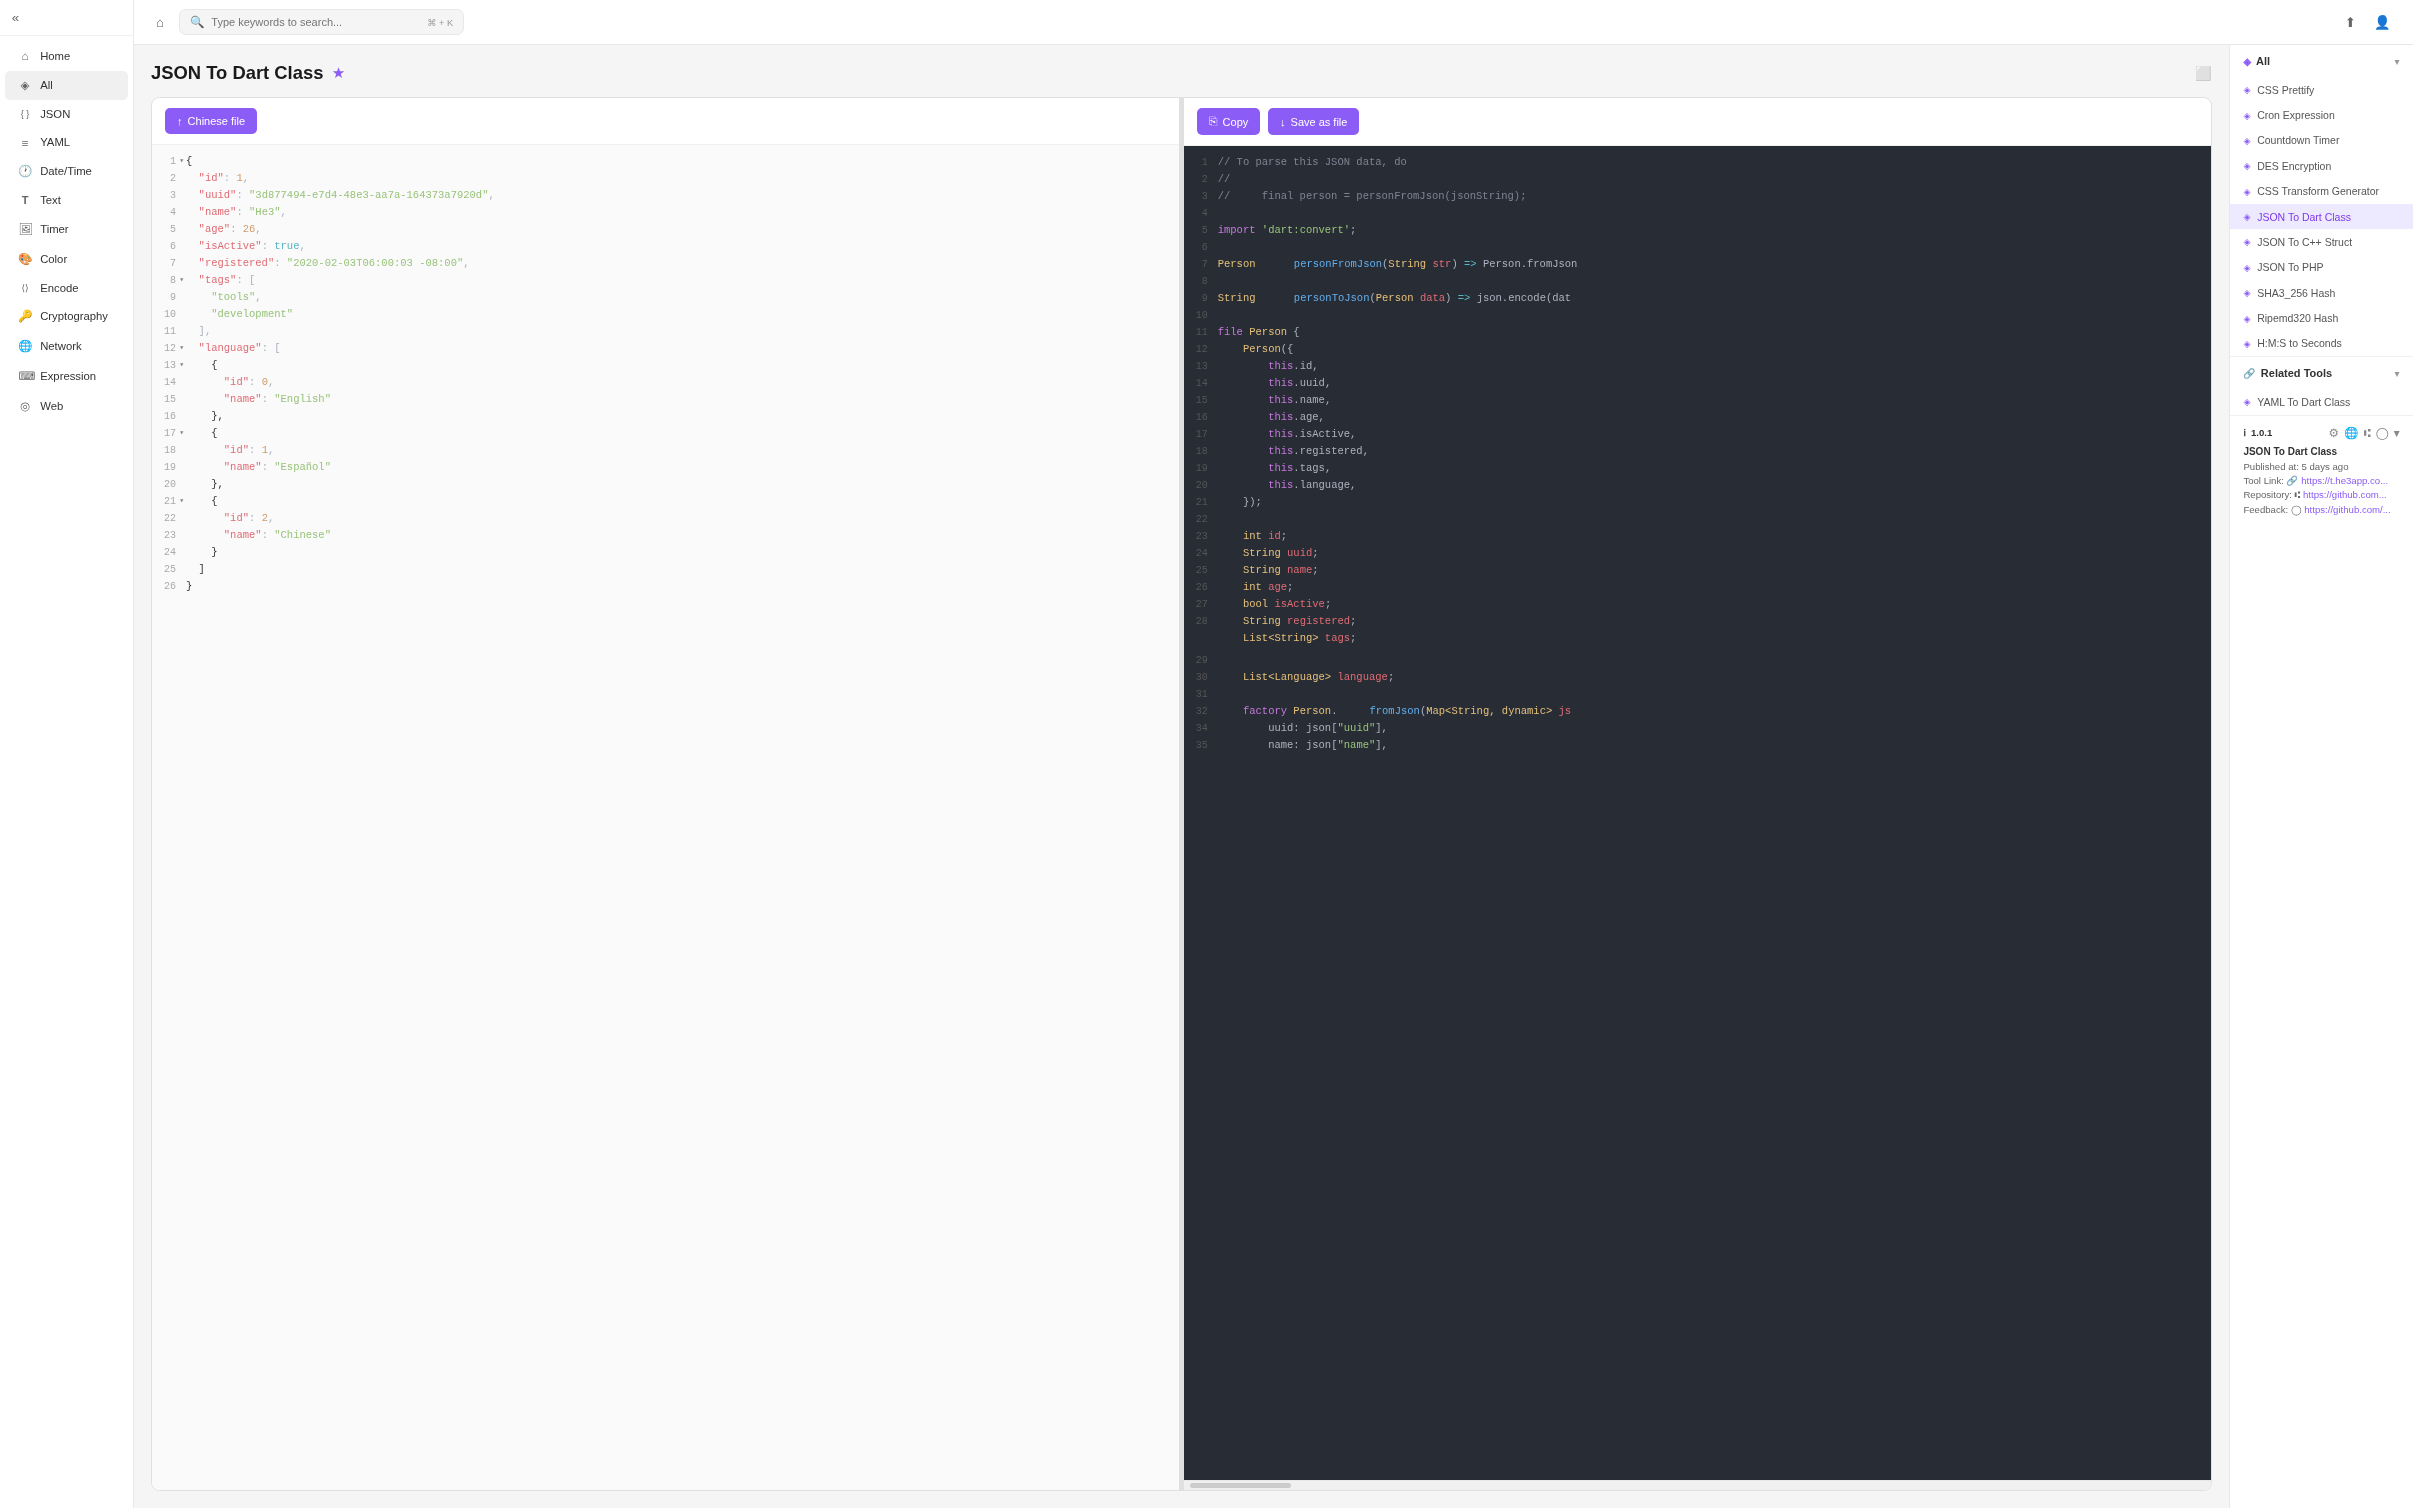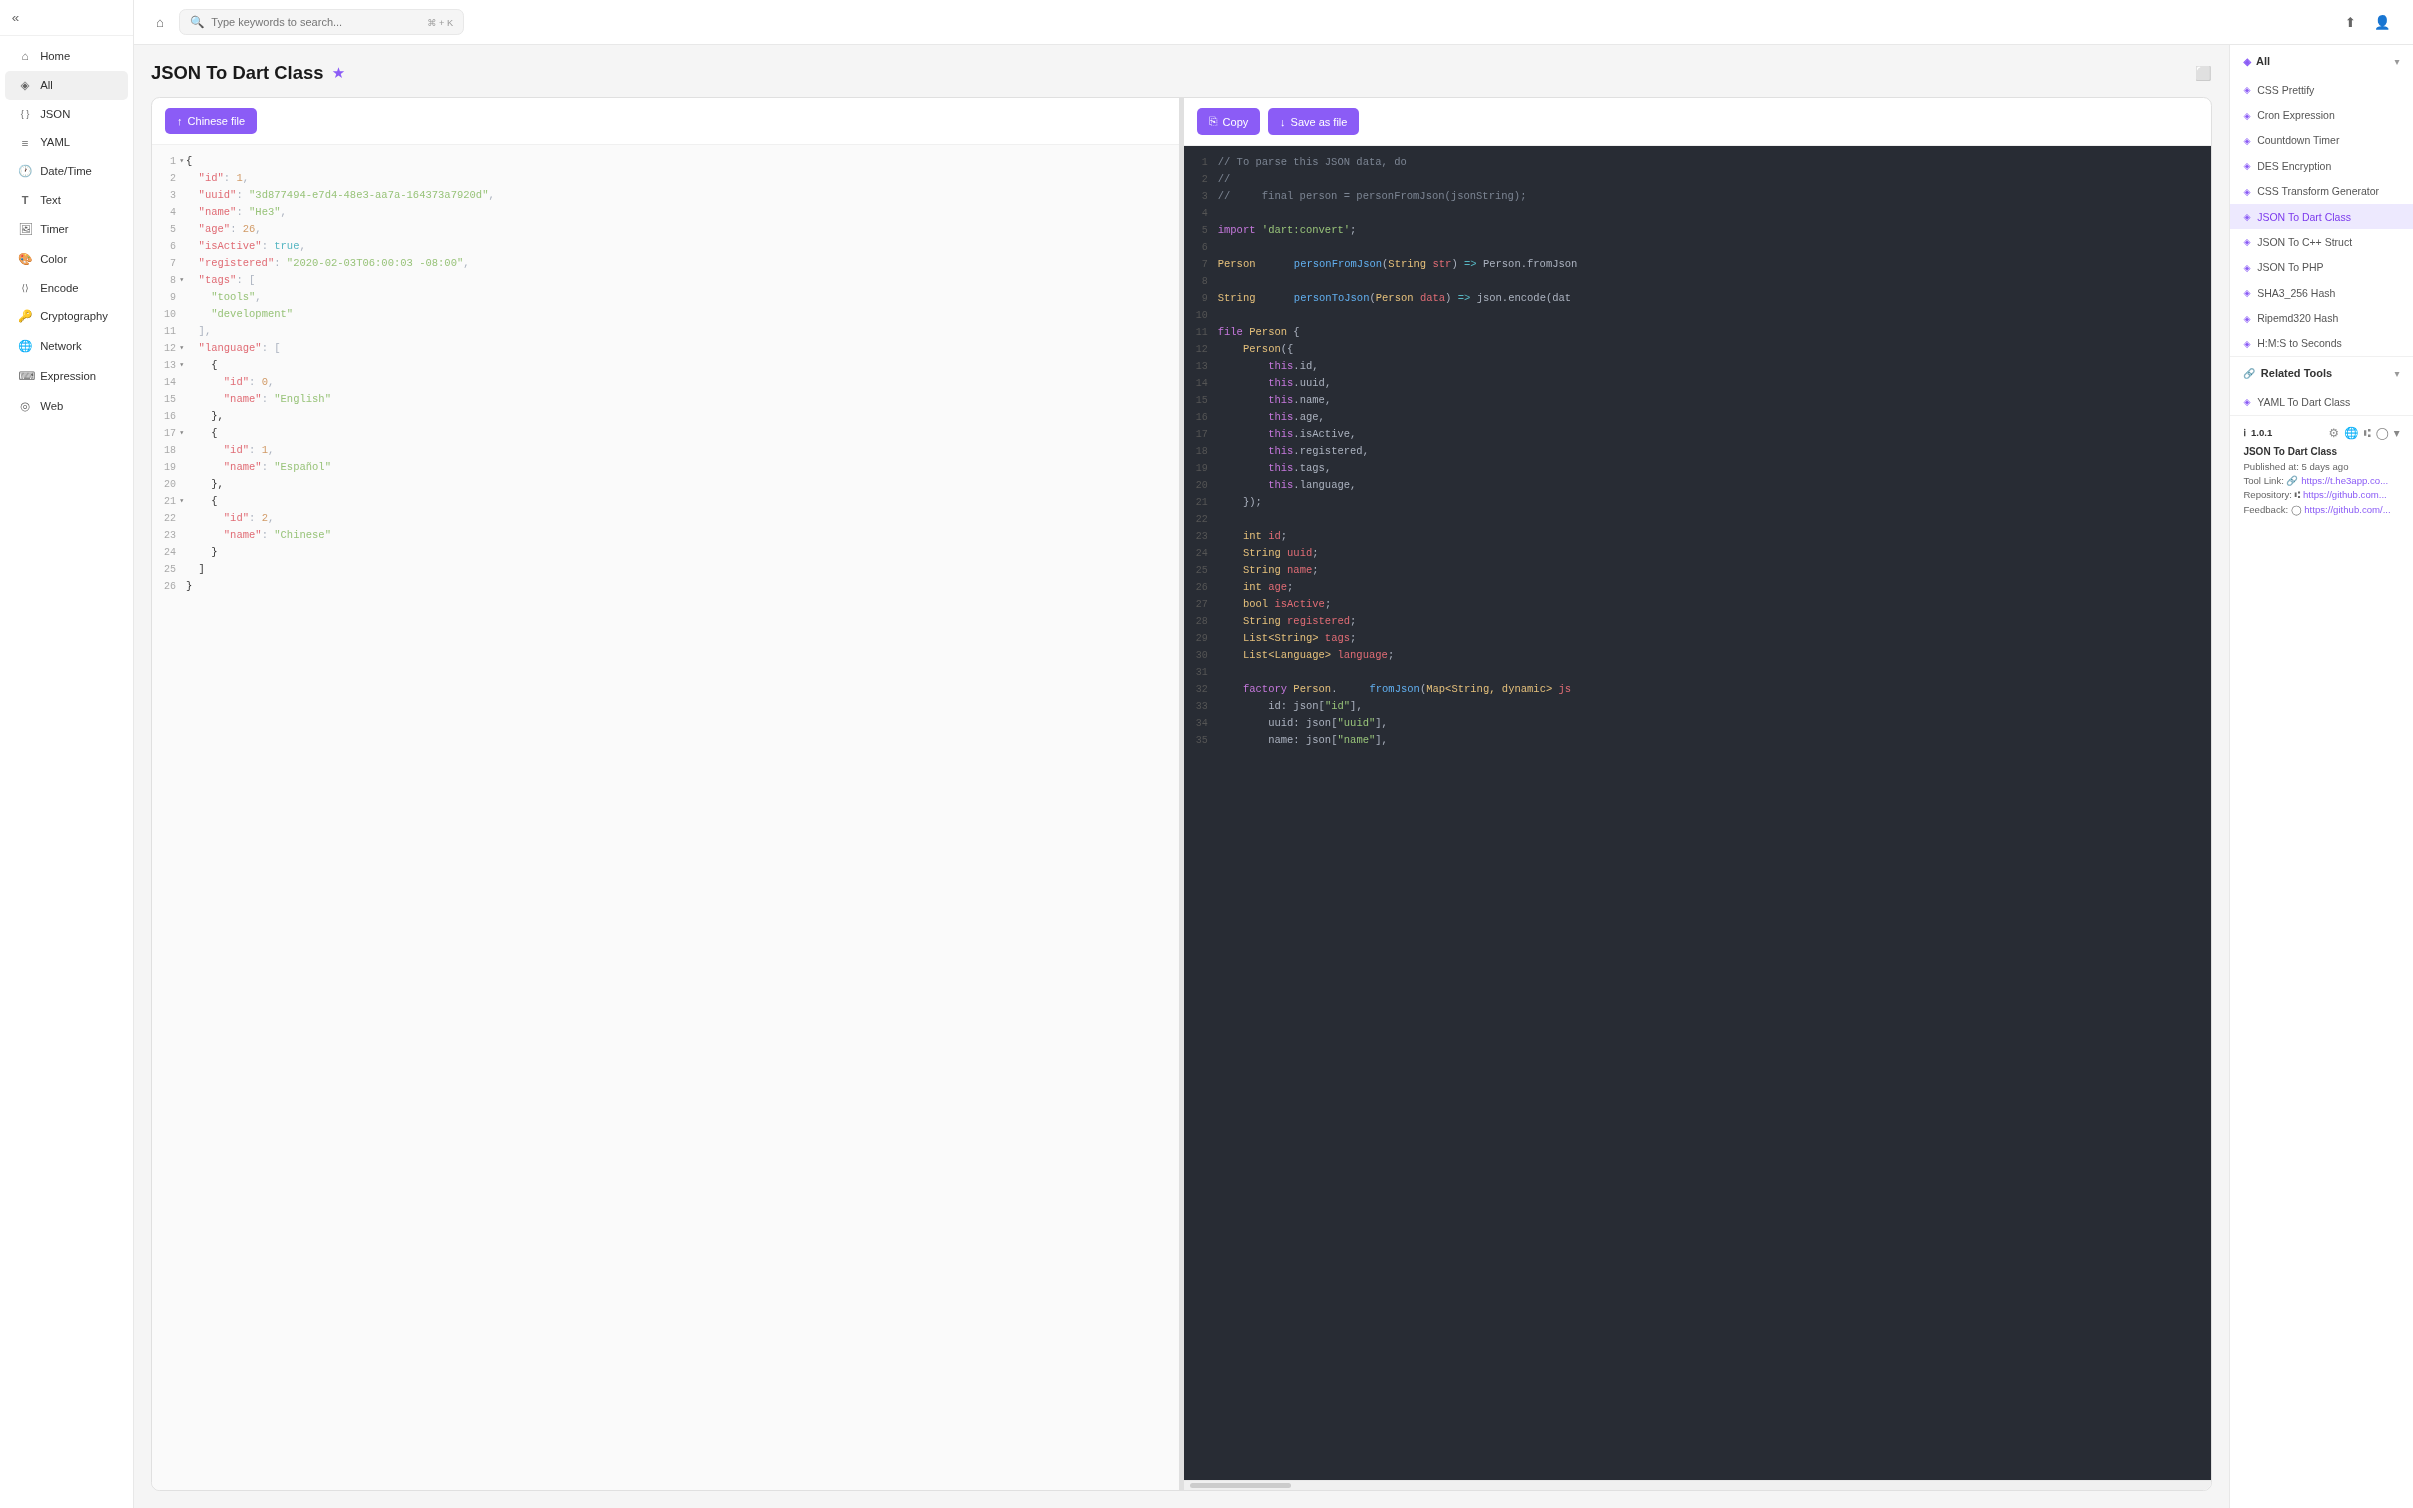--- a/index.html
+++ b/index.html
@@ -455,38 +455,34 @@
             </div>
             <div class="code-line">
               <div class="line-num" style="color:#555;">27</div>
               <div class="line-content">    <span class="d-type">bool</span> <span style="color:#e06c75;">isActive</span><span style="color:#abb2bf;">;</span></div>
             </div>
             <div class="code-line">
               <div class="line-num" style="color:#555;">28</div>
               <div class="line-content">    <span class="d-type">String</span> <span style="color:#e06c75;">registered</span><span style="color:#abb2bf;">;</span></div>
             </div>
             <div class="code-line">
-              <div class="line-num" style="color:#555;">29</div>
+              <div class="line-num" style="color:#555;margin-top:22px;">29</div>
               <div class="line-content">    <span class="d-type">List&lt;String&gt;</span> <span style="color:#e06c75;">tags</span><span style="color:#abb2bf;">;</span></div>
             </div>
             <div class="code-line">
               <div class="line-num" style="color:#555;">30</div>
               <div class="line-content">    <span class="d-type">List&lt;Language&gt;</span> <span style="color:#e06c75;">language</span><span style="color:#abb2bf;">;</span></div>
             </div>
             <div class="code-line">
               <div class="line-num" style="color:#555;">31</div>
               <div class="line-content"></div>
             </div>
             <div class="code-line">
               <div class="line-num" style="color:#555;">32</div>
               <div class="line-content">    <span class="d-keyword">factory</span> <span class="d-type">Person</span><span style="color:#abb2bf;">.</span><span class="d-fn">fromJson</span><span style="color:#abb2bf;">(</span><span class="d-type">Map&lt;String,</span> <span class="d-type">dynamic&gt;</span> <span style="color:#e06c75;">js</span></div>
-            </div>
-            <div class="code-line">
-              <div class="line-num" style="color:#555;">33</div>
-              <div class="line-content">        <span class="d-prop">id</span><span style="color:#abb2bf;">: </span><span class="d-prop">json</span><span style="color:#abb2bf;">[</span><span class="d-string">"id"</span><span style="color:#abb2bf;">],</span></div>
             </div>
             <div class="code-line">
               <div class="line-num" style="color:#555;">34</div>
               <div class="line-content">        <span class="d-prop">uuid</span><span style="color:#abb2bf;">: </span><span class="d-prop">json</span><span style="color:#abb2bf;">[</span><span class="d-string">"uuid"</span><span style="color:#abb2bf;">],</span></div>
             </div>
             <div class="code-line">
               <div class="line-num" style="color:#555;">35</div>
               <div class="line-content">        <span class="d-prop">name</span><span style="color:#abb2bf;">: </span><span class="d-prop">json</span><span style="color:#abb2bf;">[</span><span class="d-string">"name"</span><span style="color:#abb2bf;">],</span></div>
             </div>
           </div>

